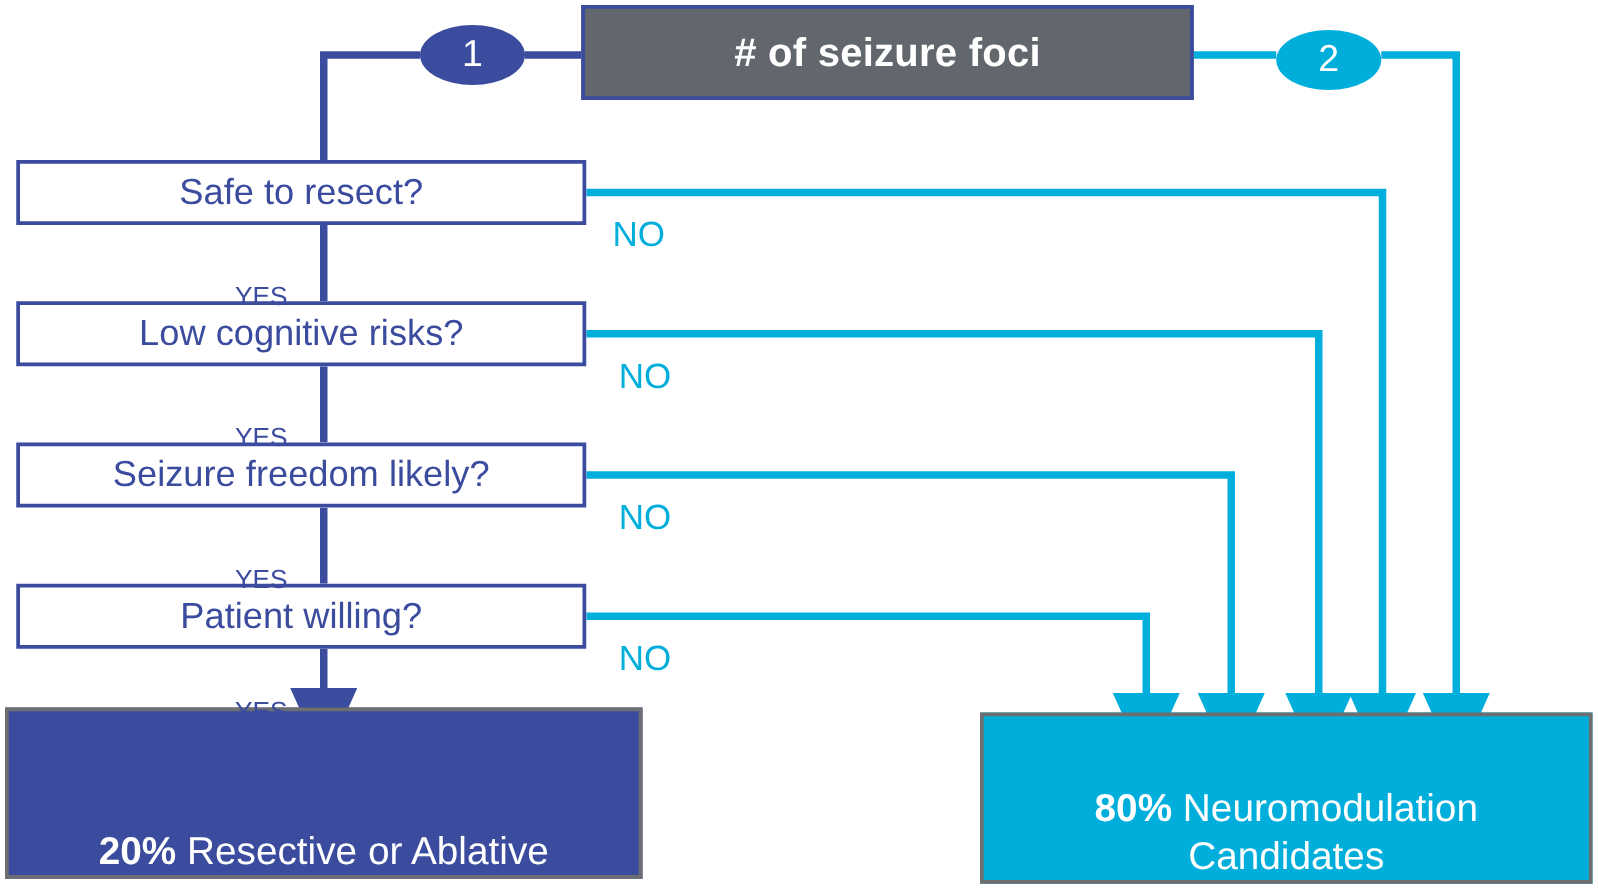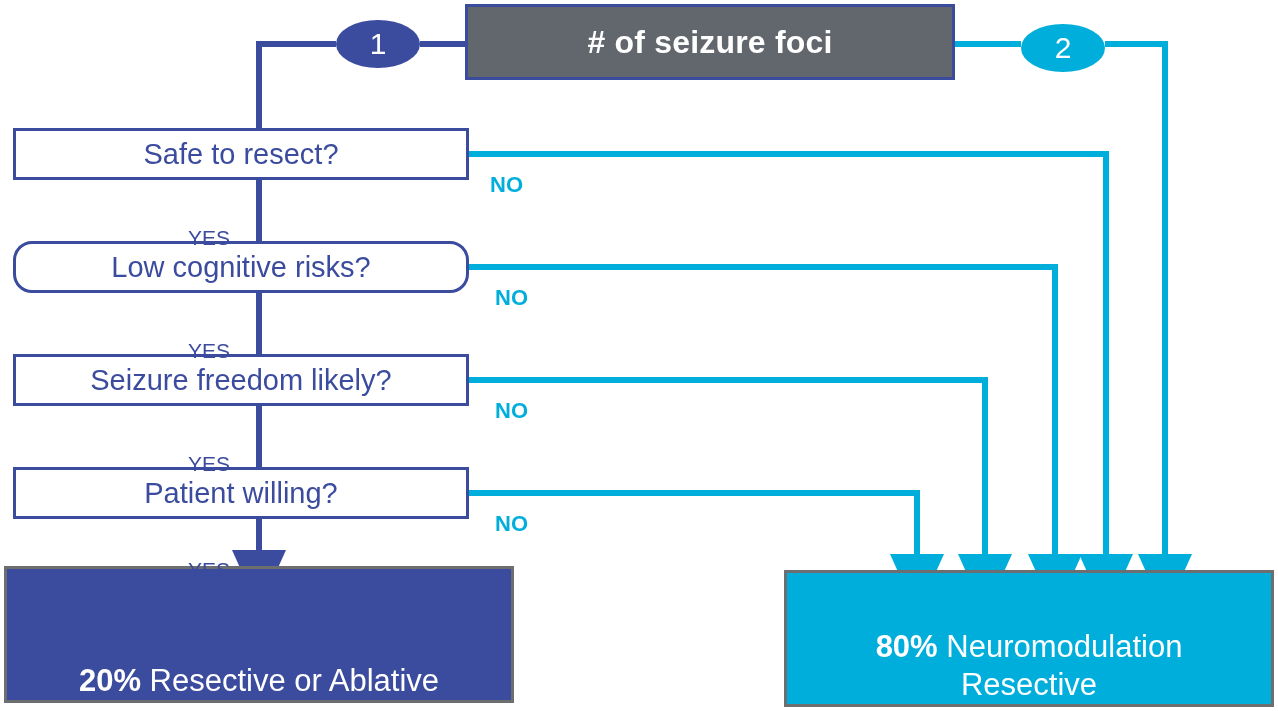--- a/index.html
+++ b/index.html
@@ -76,39 +76,39 @@
     display: flex;
     align-items: center;
     justify-content: center;
     z-index: 5;
   }
   .decision span {
     color: #3B4B9E;
     font-size: 29px;
   }
   .d1 { top: 128px; }
-  .d2 { top: 241px; border-radius: 19px; }
+  .d2 { top: 241px; }
   .d3 { top: 354px; }
   .d4 { top: 467px; }
 
   
   .yes-label {
     position: absolute;
     color: #3B4B9E;
     font-size: 21px;
     z-index: 6;
     text-align: right;
     width: 60px;
     margin-top: 28px;
   }
   .no-label {
     position: absolute;
     color: #00AEDB;
-    font-size: 22px;
-    font-weight: bold;
+    font-size: 28px;
+    font-weight: normal;
     z-index: 6;
   }
 
   
   .outcome {
     position: absolute;
     box-sizing: border-box;
     border: 3px solid #6D6E70;
     display: flex;
     align-items: flex-end;
@@ -211,17 +211,17 @@
 
   <div class="outcome outcome-left">
     <div class="txt">
       <span class="pct">20%</span><span> Resective or Ablative</span><br>
     </div>
   </div>
 
   <div class="outcome outcome-right">
     <div class="txt">
       <span class="pct">80%</span><span> Neuromodulation</span><br>
-      <span>Resective</span>
+      <span>Candidates</span>
     </div>
   </div>
 
 </div>
 
 </body></html>

